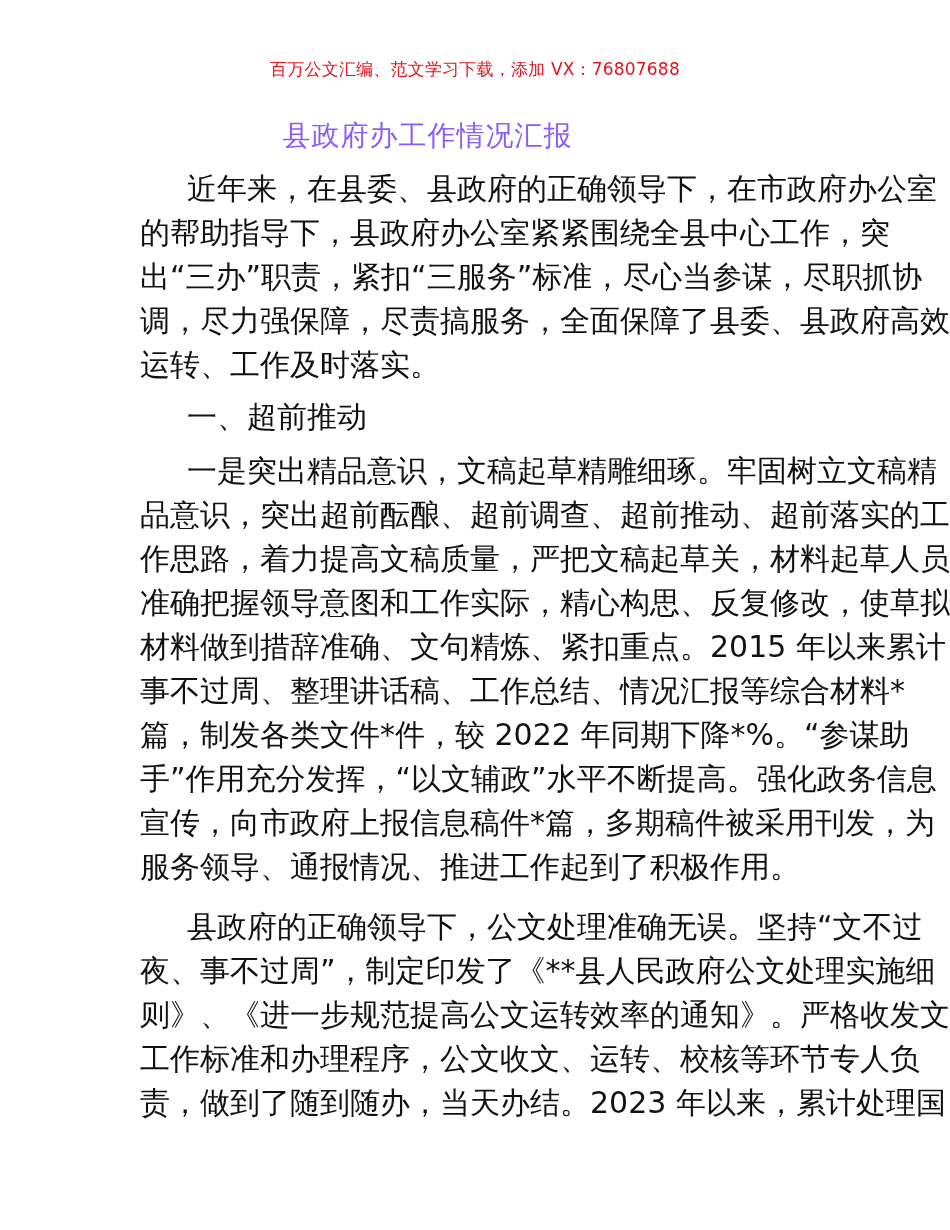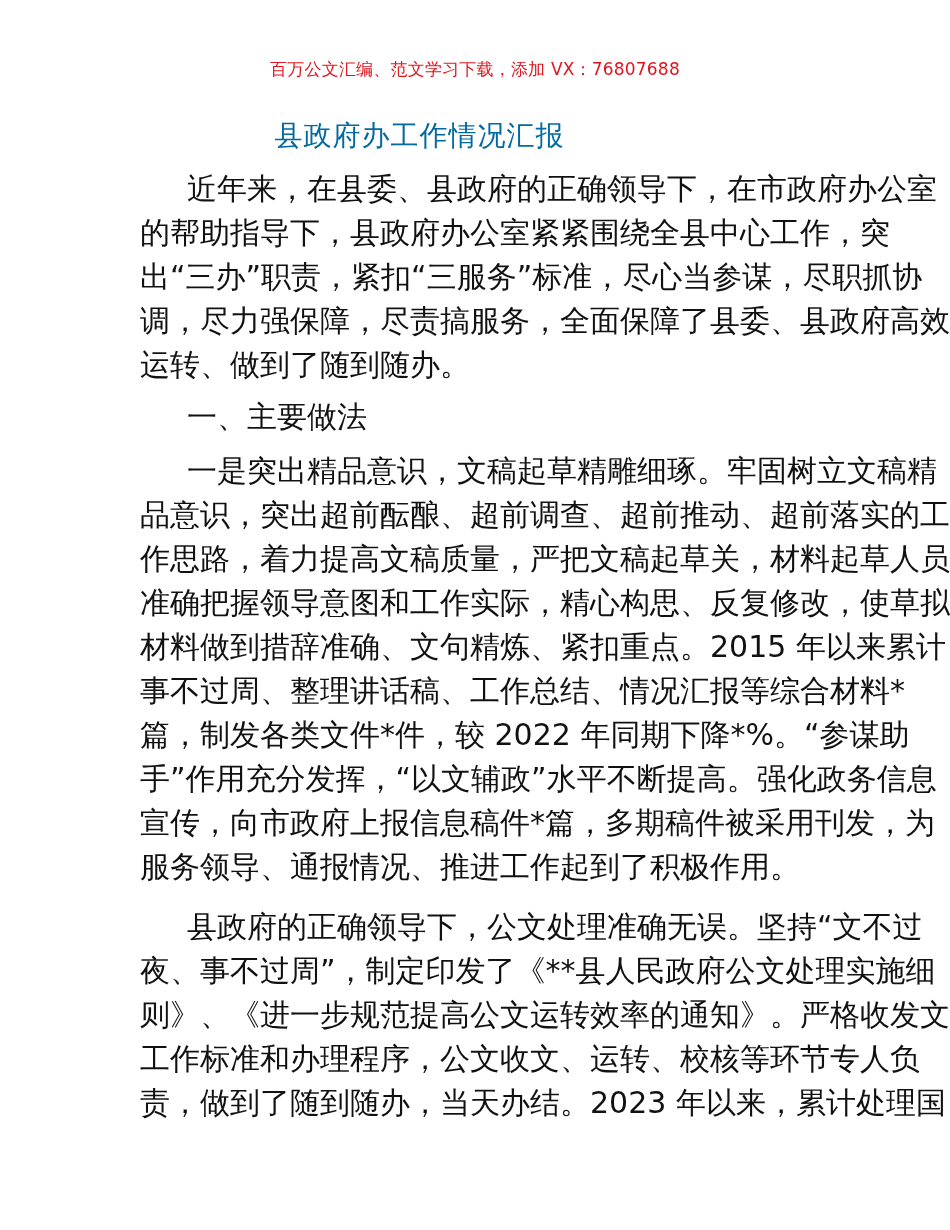--- a/index.html
+++ b/index.html
@@ -1,41 +1,41 @@
 <!DOCTYPE html>
 <html><head>
 <meta charset="utf-8">
 <style>
   html, body { margin: 0; padding: 0; background: #ffffff; }
   body { width: 950px; height: 1230px; position: relative; overflow: hidden;
          font-family: "DejaVu Sans", "Liberation Sans", sans-serif; color: #111; }
   .header { position: absolute; top: 58px; left: 0; width: 950px; text-align: center;
             font-size: 17px; color: #e0141e; letter-spacing: 0.2px; }
-  .title { position: absolute; top: 117px; left: 0; width: 839px; text-align: center;
-           font-size: 28px; color: #0369a1; letter-spacing: 1px; }
+  .title { position: absolute; top: 117px; left: 8px; width: 839px; text-align: center;
+           font-size: 28px; color: #8b5cf6; letter-spacing: 1px; }
   .line { position: absolute; left: 140px; width: 668px; font-size: 30px; line-height: 30px;
           white-space: nowrap; text-align: justify; text-align-last: justify; }
   .line.first { left: 187px; width: 621px; }
   .line.last { text-align-last: left; }
 </style>
 </head>
 <body>
 
 <div class="header">百万公文汇编、范文学习下载，添加 VX：76807688</div>
 <div class="title">县政府办工作情况汇报</div>
 
 <div>
   <div class="line first" style="top:174px">近年来，在县委、县政府的正确领导下，在市政府办公室</div>
   <div class="line" style="top:218px">的帮助指导下，县政府办公室紧紧围绕全县中心工作，突</div>
   <div class="line" style="top:262px">出“三办”职责，紧扣“三服务”标准，尽心当参谋，尽职抓协</div>
   <div class="line" style="top:306px">调，尽力强保障，尽责搞服务，全面保障了县委、县政府高效</div>
-  <div class="line last" style="top:350px">运转、做到了随到随办。</div>
+  <div class="line last" style="top:350px">运转、工作及时落实。</div>
 </div>
 
-<div class="line first last" style="top:402px">一、主要做法</div>
+<div class="line first last" style="top:402px">一、超前推动</div>
 
 <div>
   <div class="line first" style="top:456px">一是突出精品意识，文稿起草精雕细琢。牢固树立文稿精</div>
   <div class="line" style="top:500px">品意识，突出超前酝酿、超前调查、超前推动、超前落实的工</div>
   <div class="line" style="top:544px">作思路，着力提高文稿质量，严把文稿起草关，材料起草人员</div>
   <div class="line" style="top:588px">准确把握领导意图和工作实际，精心构思、反复修改，使草拟</div>
   <div class="line" style="top:632px">材料做到措辞准确、文句精炼、紧扣重点。2015 年以来累计</div>
   <div class="line" style="top:676px">事不过周、整理讲话稿、工作总结、情况汇报等综合材料*</div>
   <div class="line" style="top:720px">篇，制发各类文件*件，较 2022 年同期下降*%。“参谋助</div>
   <div class="line" style="top:764px">手”作用充分发挥，“以文辅政”水平不断提高。强化政务信息</div>

